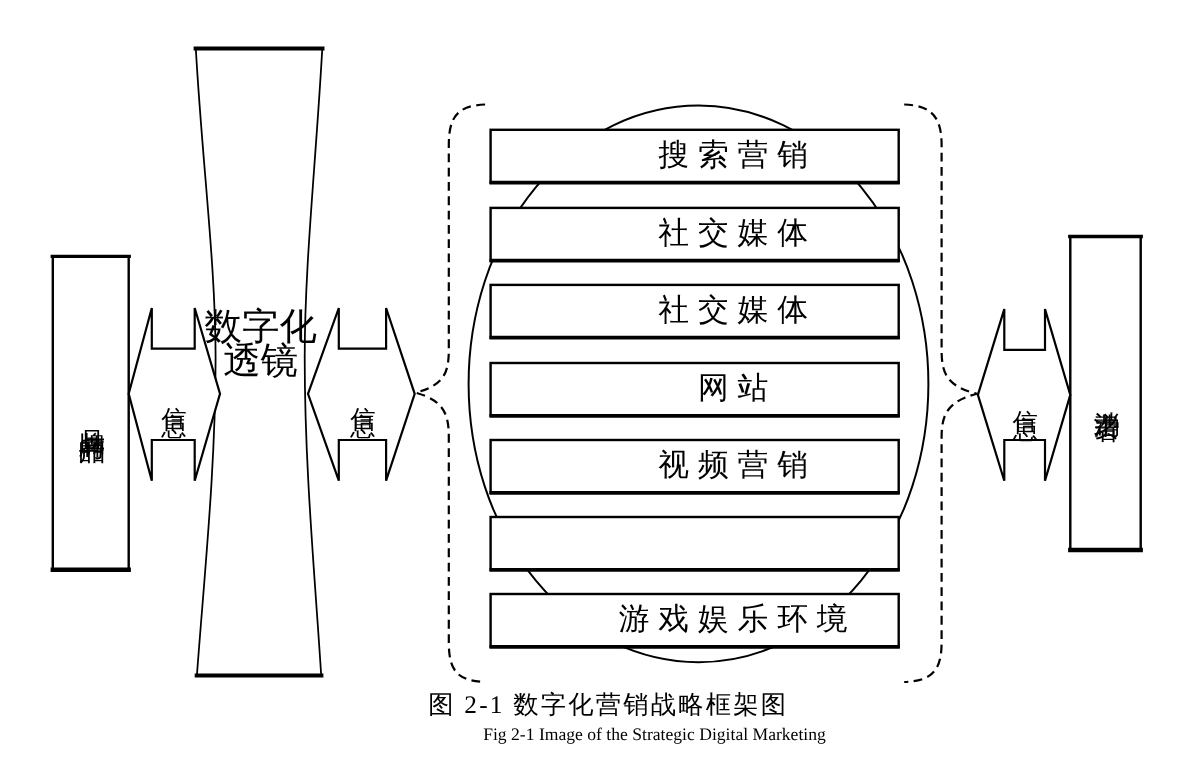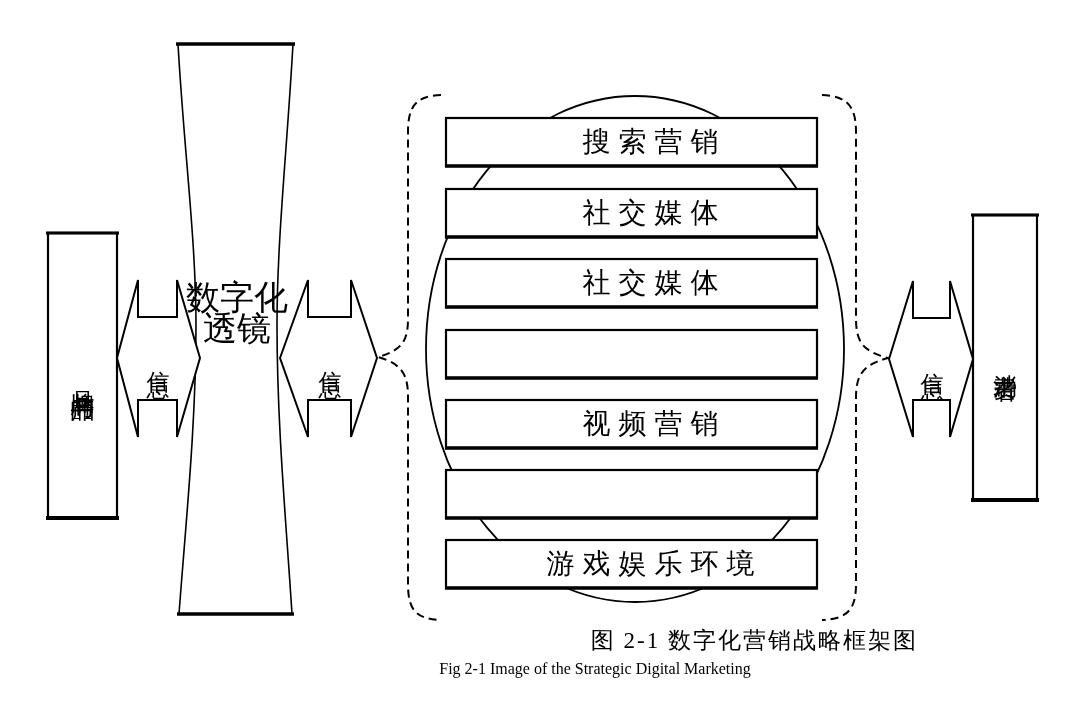--- a/index.html
+++ b/index.html
@@ -8,43 +8,43 @@
     width: 1086px;
     height: 708px;
     background: #ffffff;
     color: #000000;
     font-family: "Liberation Serif", "DejaVu Serif", serif;
     overflow: hidden;
   }
   .canvas svg { position: absolute; left: 0; top: 0; }
   .label { position: absolute; z-index: 2; }
   .bar-label {
-    left: 442px; width: 371px; height: 48px;
+    left: 458px; width: 371px; height: 48px;
     line-height: 48px; text-align: center;
     font-size: 28px; letter-spacing: 8px; text-indent: 8px;
     white-space: nowrap;
     padding-left: 23px;
   }
   .vbox {
     display: flex; align-items: center; justify-content: center;
   }
   .vtext {
     writing-mode: vertical-rl;
     text-orientation: upright;
   }
   .box-label-text { font-size: 24px; letter-spacing: 2px; }
   .info-text { font-size: 23px; letter-spacing: 6px; }
   .lens-label {
     left: 172px; top: 282px; width: 130px;
     text-align: center; font-size: 34px; line-height: 31px;
     white-space: pre-line;
   }
   .caption-zh {
-    left: 218px; top: 625px; width: 700px;
-    text-align: right; font-size: 23px; letter-spacing: 2px;
+    left: 203px; top: 625px; width: 700px;
+    text-align: center; font-size: 23px; letter-spacing: 2px;
   }
   .caption-en {
     left: 245px; top: 660px; width: 700px;
     text-align: center; font-size: 16px;
   }
 </style>
 </head>
 <body>
 
 <div class="canvas">
@@ -115,20 +115,21 @@
   <div class="label vbox" style="left:308px; top:312px; width:44px; height:92px;">
     <span class="vtext info-text">信息</span>
   </div>
   <div class="label vbox" style="left:910px; top:314px; width:44px; height:92px;">
     <span class="vtext info-text">信息</span>
   </div>
 
   <div class="label bar-label" style="top:118px;">搜索营销</div>
   <div class="label bar-label" style="top:189px;">社交媒体</div>
   <div class="label bar-label" style="top:259px;">社交媒体</div>
+  <div class="label bar-label" style="top:330px;">网站</div>
   <div class="label bar-label" style="top:400px;font-family:Liberation Serif, serif;">视频营销</div>
   <div class="label bar-label" style="top:540px;">游戏娱乐环境</div>
 
   <div class="label vbox" style="left:973px; top:215px; width:64px; height:285px;">
     <span class="vtext box-label-text">消费者</span>
   </div>
 
   <div class="label caption-zh">图 2-1 数字化营销战略框架图</div>
   <div class="label caption-en">Fig 2-1 Image of the Strategic Digital Marketing</div>
 

